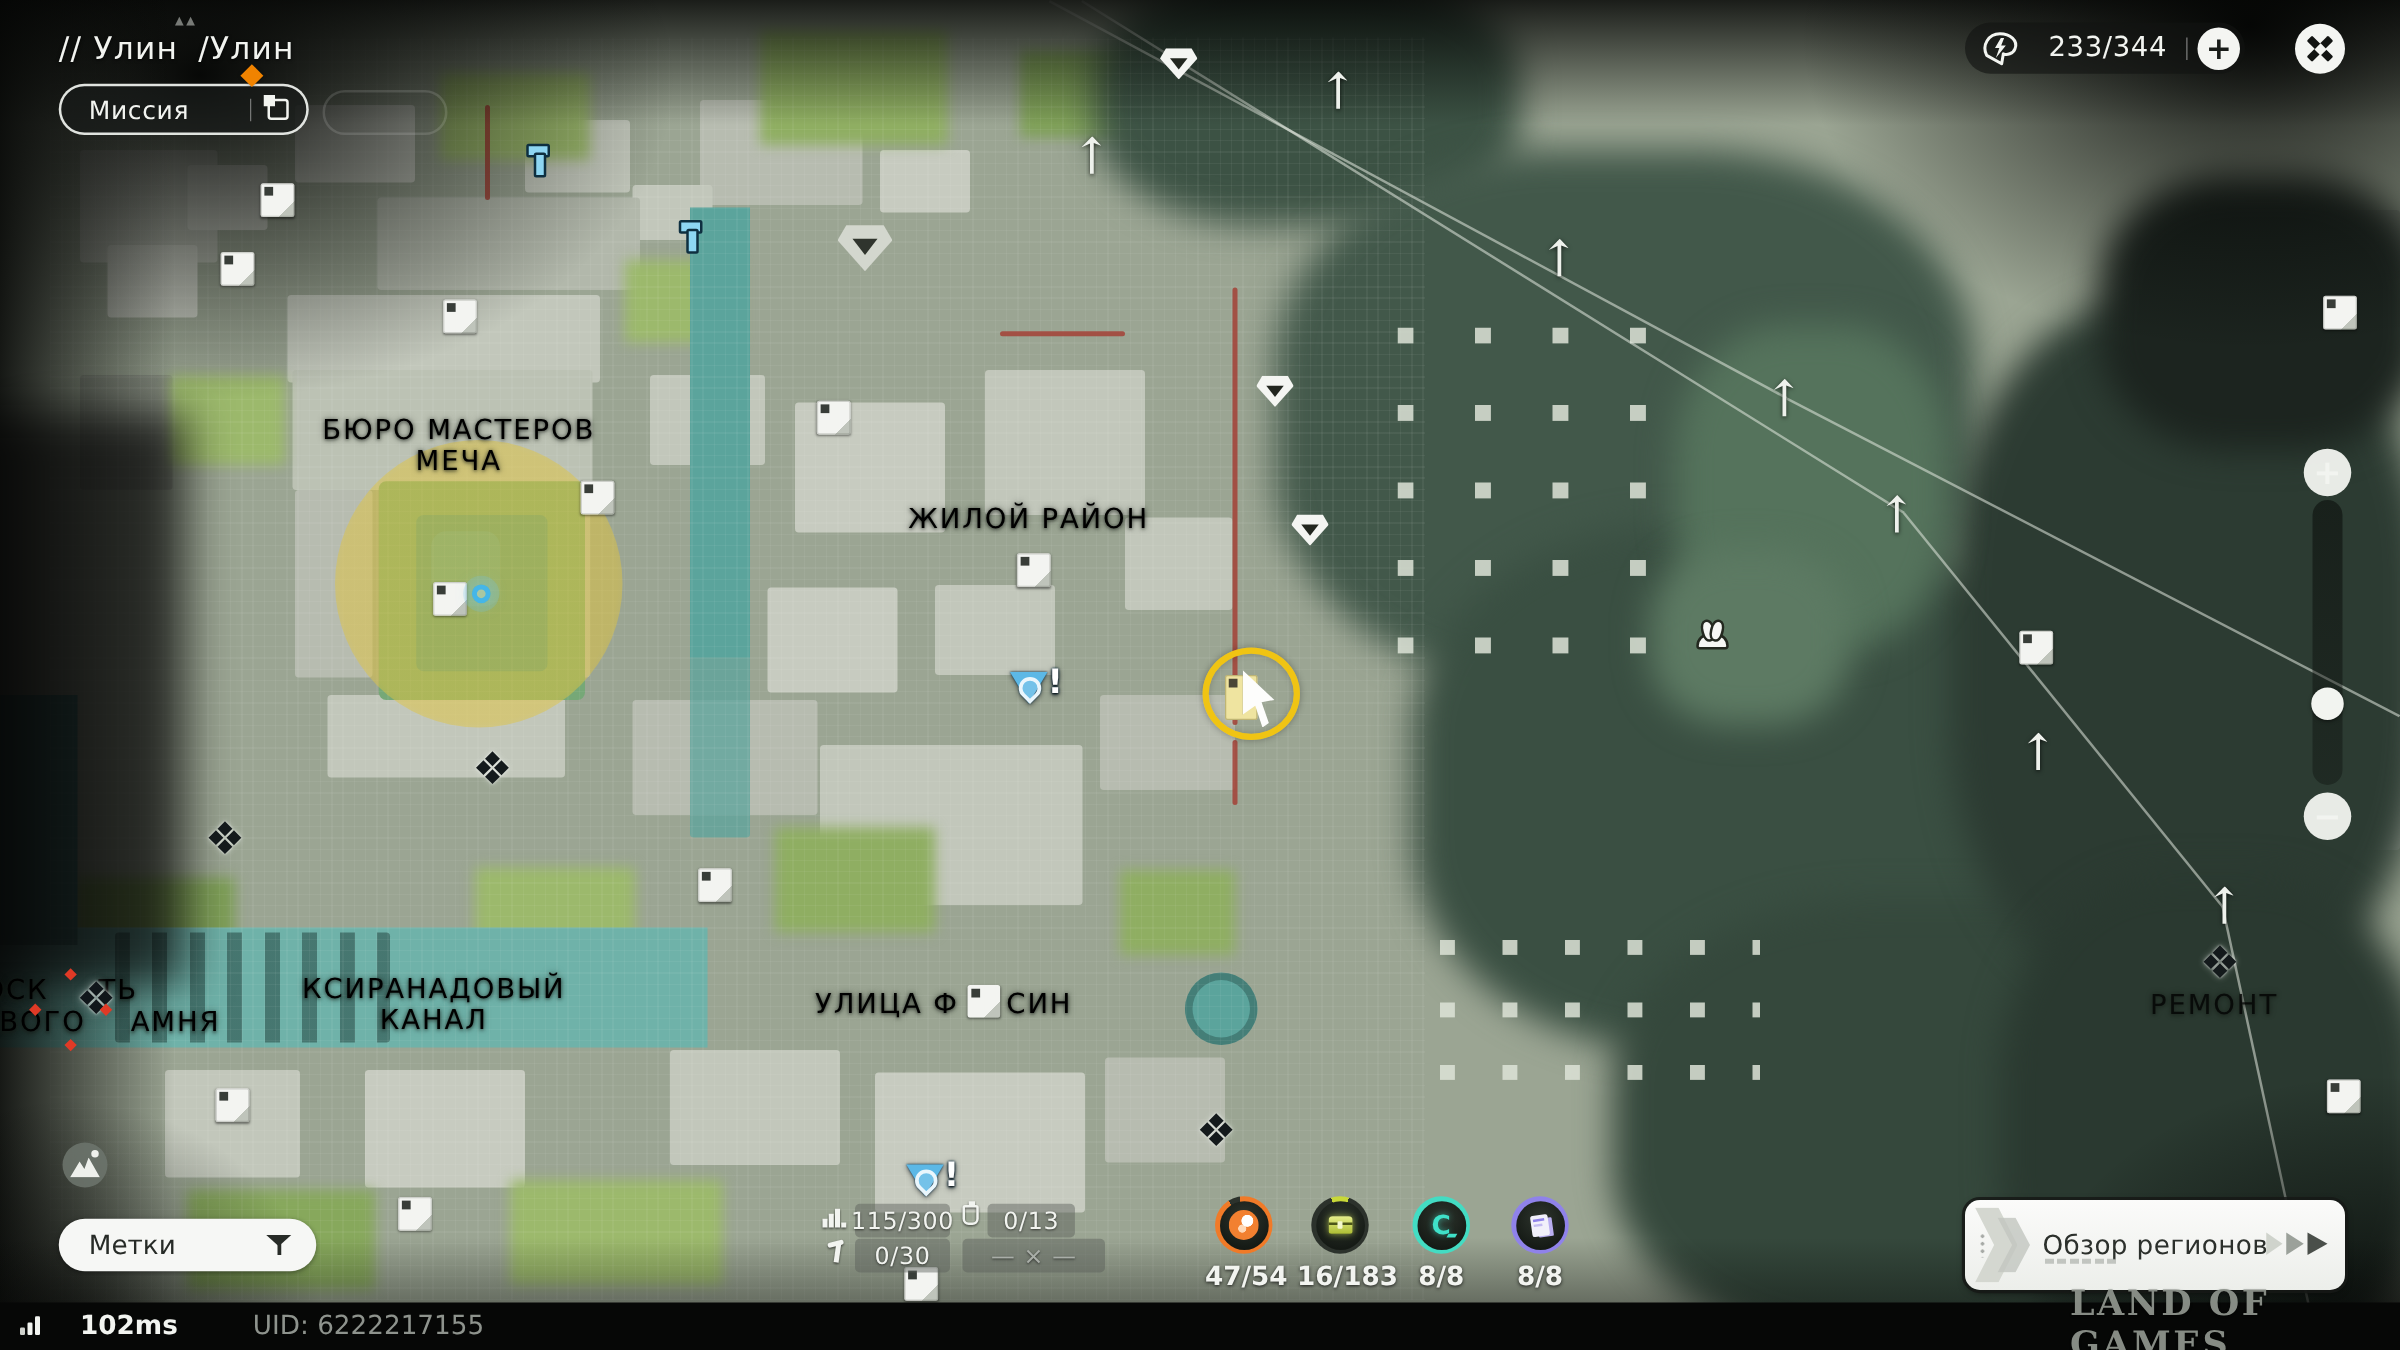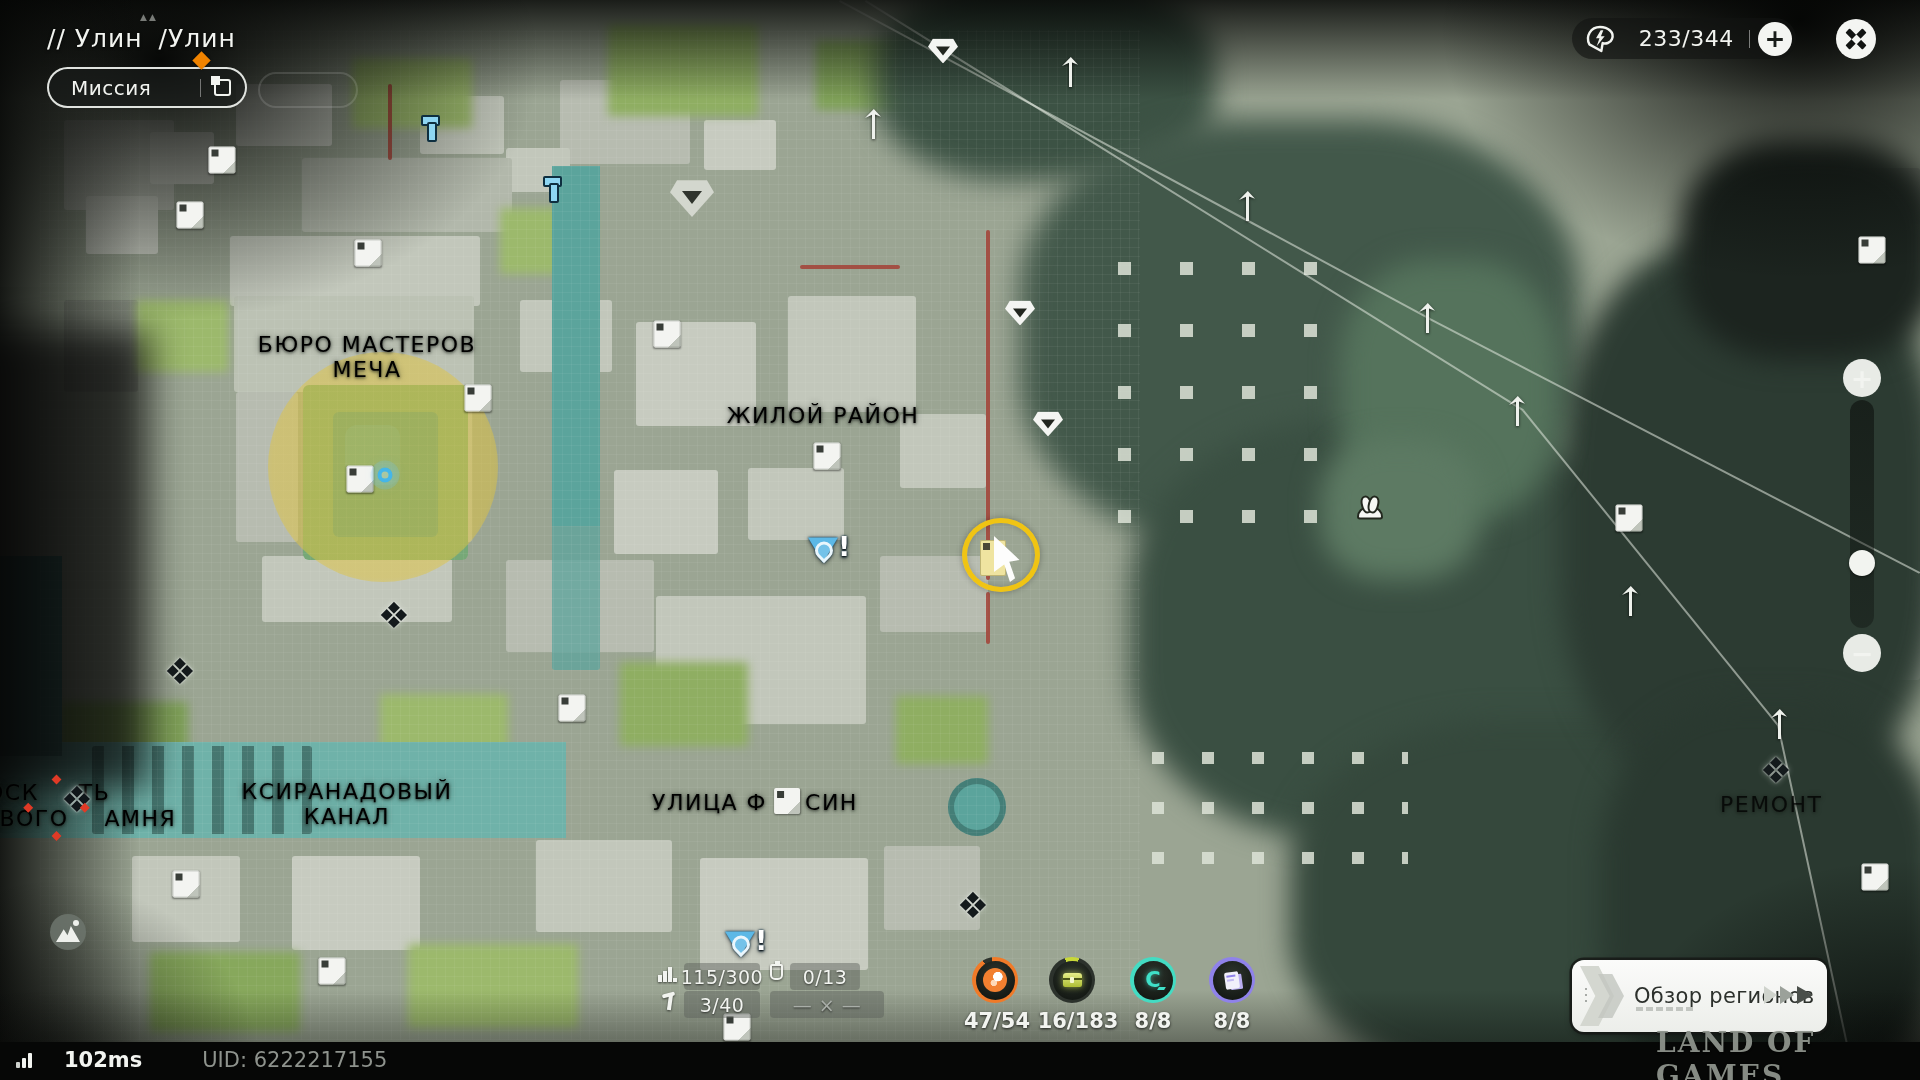--- a/index.html
+++ b/index.html
@@ -184,21 +184,21 @@
   .ic-chest::before{content:"";position:absolute;left:0;top:5px;width:19px;height:2px;background:#4c5618;}
   .ic-chest::after{content:"";position:absolute;left:7.5px;top:3.5px;width:4px;height:6px;background:#f4f8cc;border-radius:1px;}
   .ic-c{position:relative;color:#3fe0c8;font-size:21px;font-weight:bold;line-height:1;text-shadow:0 0 5px rgba(60,220,195,.6);}
   .ic-c::after{content:"";position:absolute;right:-4px;bottom:1px;width:7px;height:3px;background:#3fe0c8;transform:skewX(-30deg);}
   .ic-cards{position:relative;width:14px;height:17px;background:#f1f0fa;border-radius:2px;transform:rotate(-8deg);
       box-shadow:4px 2px 0 -1px #b9aef0;}
   .ic-cards::before{content:"";position:absolute;left:2px;top:3px;width:9px;height:2px;background:#8f82ea;}
   .ic-cards::after{content:"";position:absolute;left:2px;top:7px;width:7px;height:2px;background:#c3bbf2;}
 
   
-  #region-btn{position:absolute;left:1572px;top:960px;width:255px;height:72px;z-index:115;border-radius:12px;
+  #region-btn{position:absolute;left:1572px;top:960px;width:304px;height:72px;z-index:115;border-radius:12px;
       background:linear-gradient(180deg,#fbfbfa,#ecEEea);box-shadow:0 0 0 2.5px rgba(22,25,22,.85),0 2px 6px rgba(0,0,0,.5);
       overflow:hidden;display:flex;align-items:center;}
   #region-btn .chev{position:absolute;left:8px;top:6px;width:46px;height:60px;}
   #region-btn .chev::before{content:"";position:absolute;left:0;top:0;width:34px;height:60px;background:#d4d7d0;
       clip-path:polygon(0 0,55% 0,100% 50%,55% 100%,0 100%,45% 50%);}
   #region-btn .chev::after{content:"";position:absolute;left:18px;top:8px;width:26px;height:44px;background:#c2c6bf;
       clip-path:polygon(0 0,55% 0,100% 50%,55% 100%,0 100%,45% 50%);opacity:.8;}
   #region-btn .dots{position:absolute;left:11px;top:26px;width:6px;height:20px;opacity:.5;
       background:radial-gradient(circle,#5a5f5a 0 1.2px,transparent 1.5px) 0 0/6px 6px;}
   #region-btn .lbl{margin-left:62px;font-size:21px;color:#2c302c;letter-spacing:.3px;}
@@ -430,20 +430,24 @@
     <span class="x2"></span>
   </div>
 
 
   <div class="zoombtn" style="top:359px;">+</div>
   <div id="zoom-track"></div>
   <div id="zoom-knob"></div>
   <div class="zoombtn" style="top:634px;">−</div>
 
   <div id="mtn-btn"></div>
+  <div id="marks-pill">
+    <span class="lbl">Метки</span>
+    <span class="funnel"></span>
+  </div>
   <div id="bottombar"></div>
   <div id="statusline">
     <span class="sig">
         <span class="b1x"></span>
         <span class="b2x"></span>
         <span class="b3x"></span>
       </span>
     <span class="ping">102ms</span>
     <span class="uid">UID: 6222217155</span>
   </div>
@@ -451,21 +455,21 @@
   <span class="statico ico-bars" style="left:658px;top:964px;width:20px;height:20px;">
       <span class="a"></span>
       <span class="b"></span>
       <span class="c"></span>
       <span class="d"></span>
     </span>
   <div class="chip" style="left:684px;top:963px;width:76px;">115/300</div>
   <span class="statico ico-jar" style="left:770px;top:964px;"></span>
   <div class="chip" style="left:790px;top:963px;width:70px;">0/13</div>
   <span class="statico ico-pick" style="left:660px;top:992px;"></span>
-  <div class="chip" style="left:684px;top:991px;width:76px;">3/40</div>
+  <div class="chip" style="left:684px;top:991px;width:76px;">0/30</div>
   <div class="chip gray" style="left:770px;top:991px;width:114px;">— × —</div>
 
   <div class="counter c1" style="left:972px;top:957px;">
     <div class="core">
         <span class="ic-swirl"></span>
       </div>
   </div>
   <div class="cval" style="left:947px;top:1009px;">47/54</div>
 
   <div class="counter c2" style="left:1049px;top:957px;">

